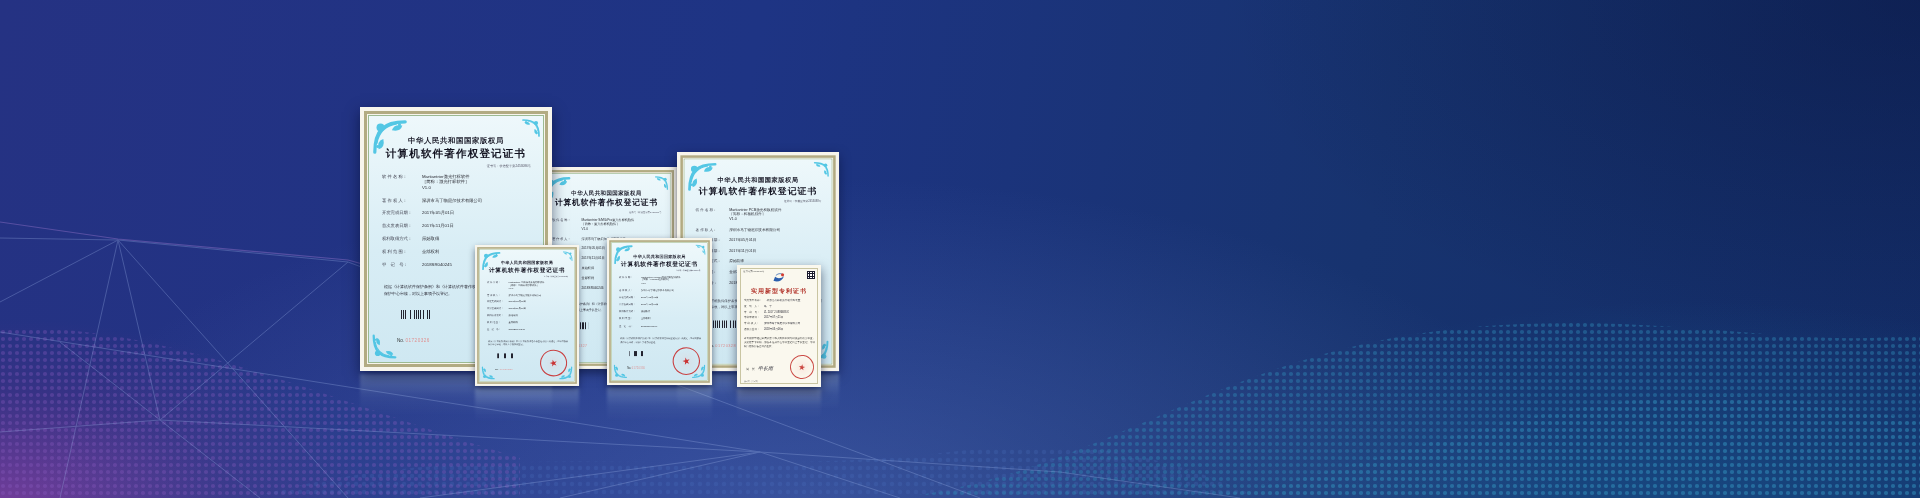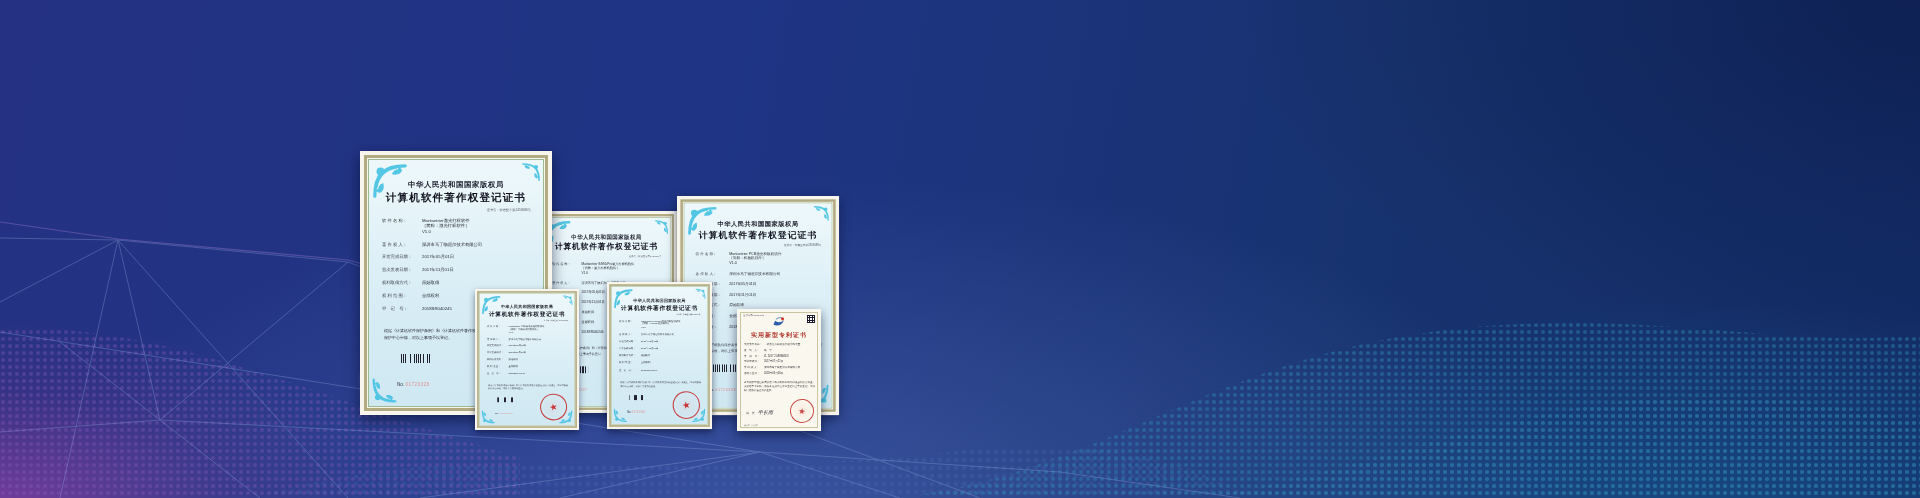--- a/index.html
+++ b/index.html
@@ -10,21 +10,21 @@
     background:
       radial-gradient(60% 120% at 100% 0%, rgba(8,18,60,.45), rgba(8,18,60,0) 60%),
       radial-gradient(520px 270px at 0% 103%, rgba(186,72,176,.55), rgba(120,50,140,.22) 45%, rgba(120,50,140,0) 72%),
       radial-gradient(900px 380px at 88% 110%, rgba(32,140,190,.32), rgba(32,140,190,0) 65%),
       linear-gradient(100deg,#253283 0%,#1e3484 38%,#17336f 70%,#132c66 100%);}
   .bg-floor{position:absolute;inset:0;
     background:radial-gradient(58% 95% at 42% 102%, rgba(112,142,214,.34), rgba(112,142,214,0) 70%);}
   .bg-art{position:absolute;inset:0;}
 
   
-  .certpos{position:absolute;margin-top:44px;}
+  .certpos{position:absolute;}
   .refl{position:absolute;filter:blur(1.5px);opacity:.55;pointer-events:none;
     background:linear-gradient(180deg,rgba(208,232,243,.50),rgba(208,232,243,.10) 55%,rgba(208,232,243,0));}
   .refl.cream{background:linear-gradient(180deg,rgba(244,240,222,.45),rgba(244,240,222,.08) 55%,rgba(244,240,222,0));}
 
   
   .ccert{position:relative;width:192px;height:264px;background:#f7f5ec;transform-origin:0 0;
     box-shadow:0 5px 13px rgba(4,9,38,.55);}
   .ccert .frame{position:absolute;inset:4px;border:3px solid #b2ab82;}
   .ccert .frame::after{content:"";position:absolute;inset:1px;border:1px solid #9cba92;}
   .ccert .paper{position:absolute;inset:9px;

